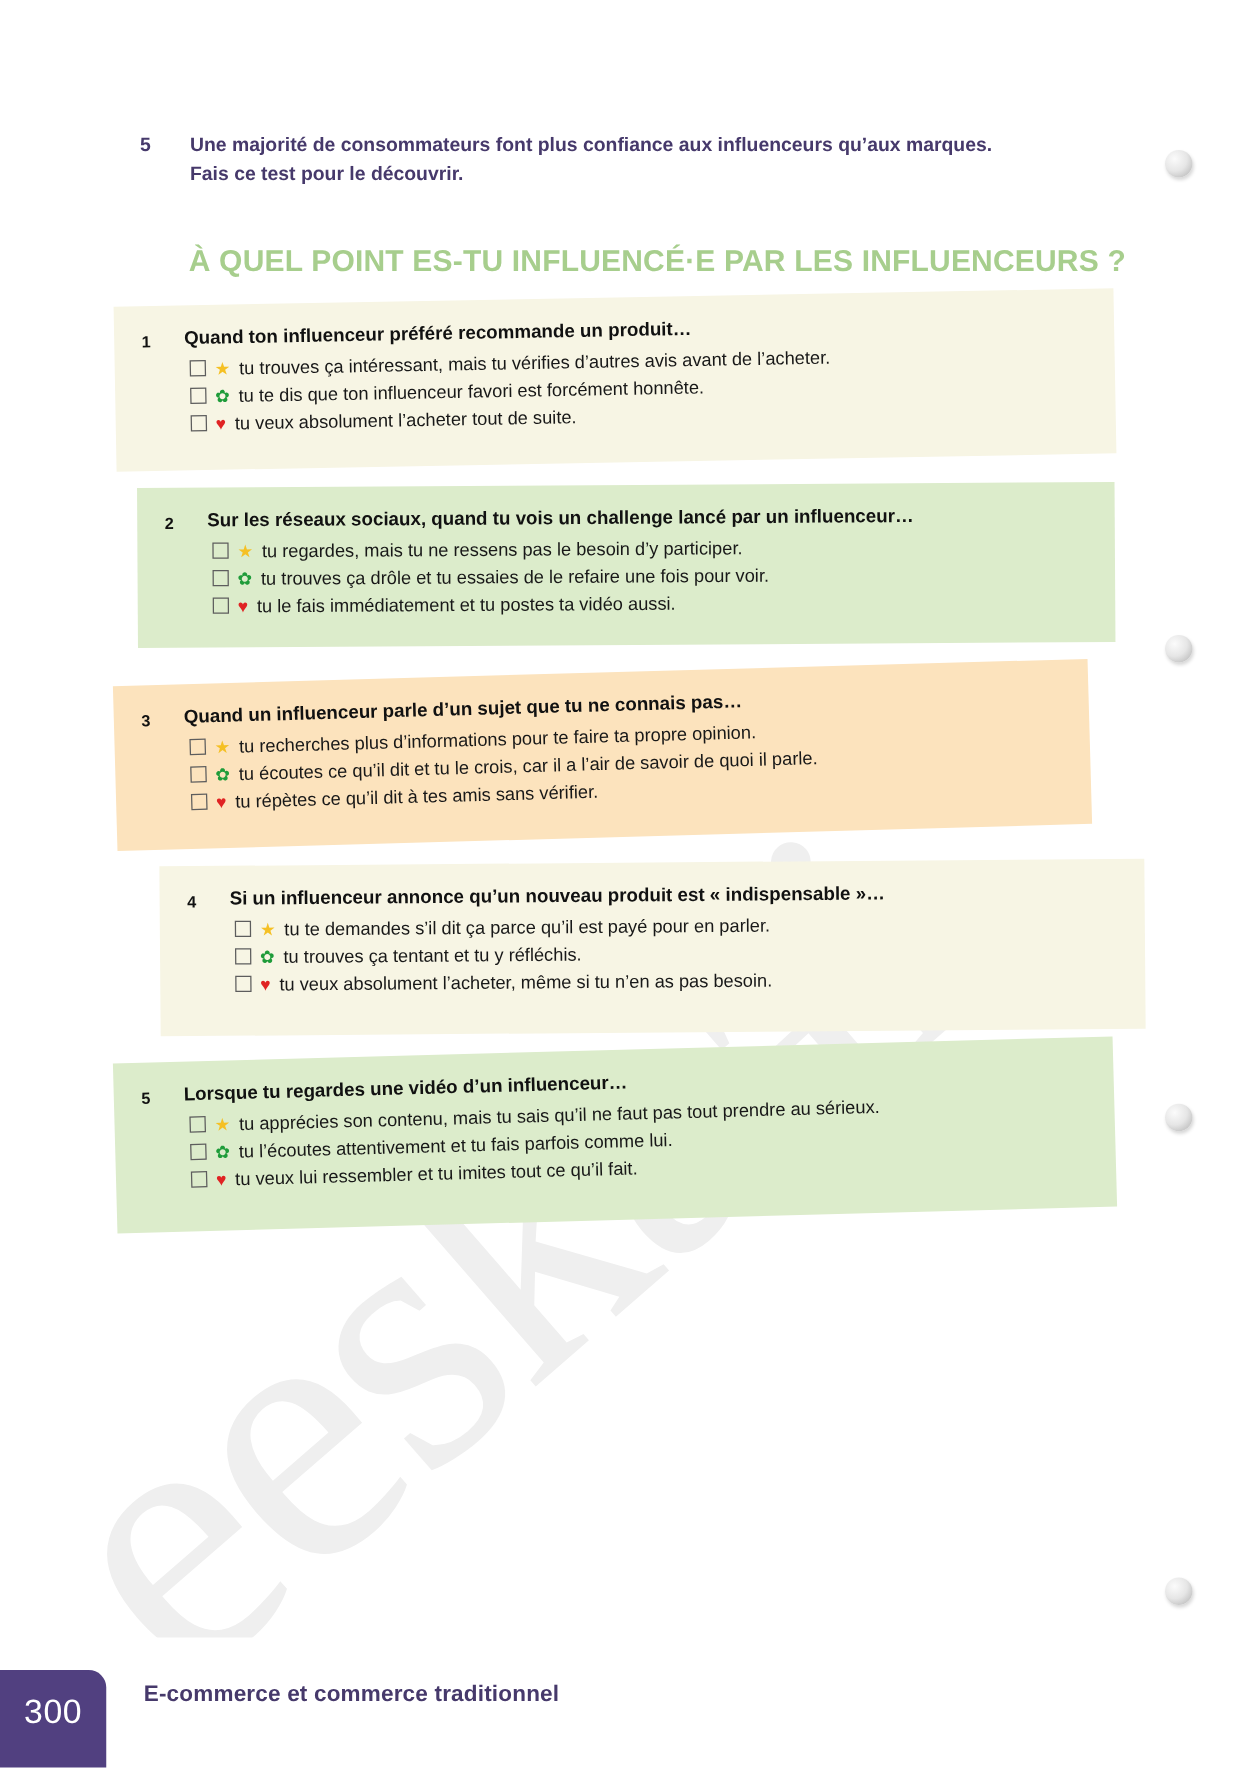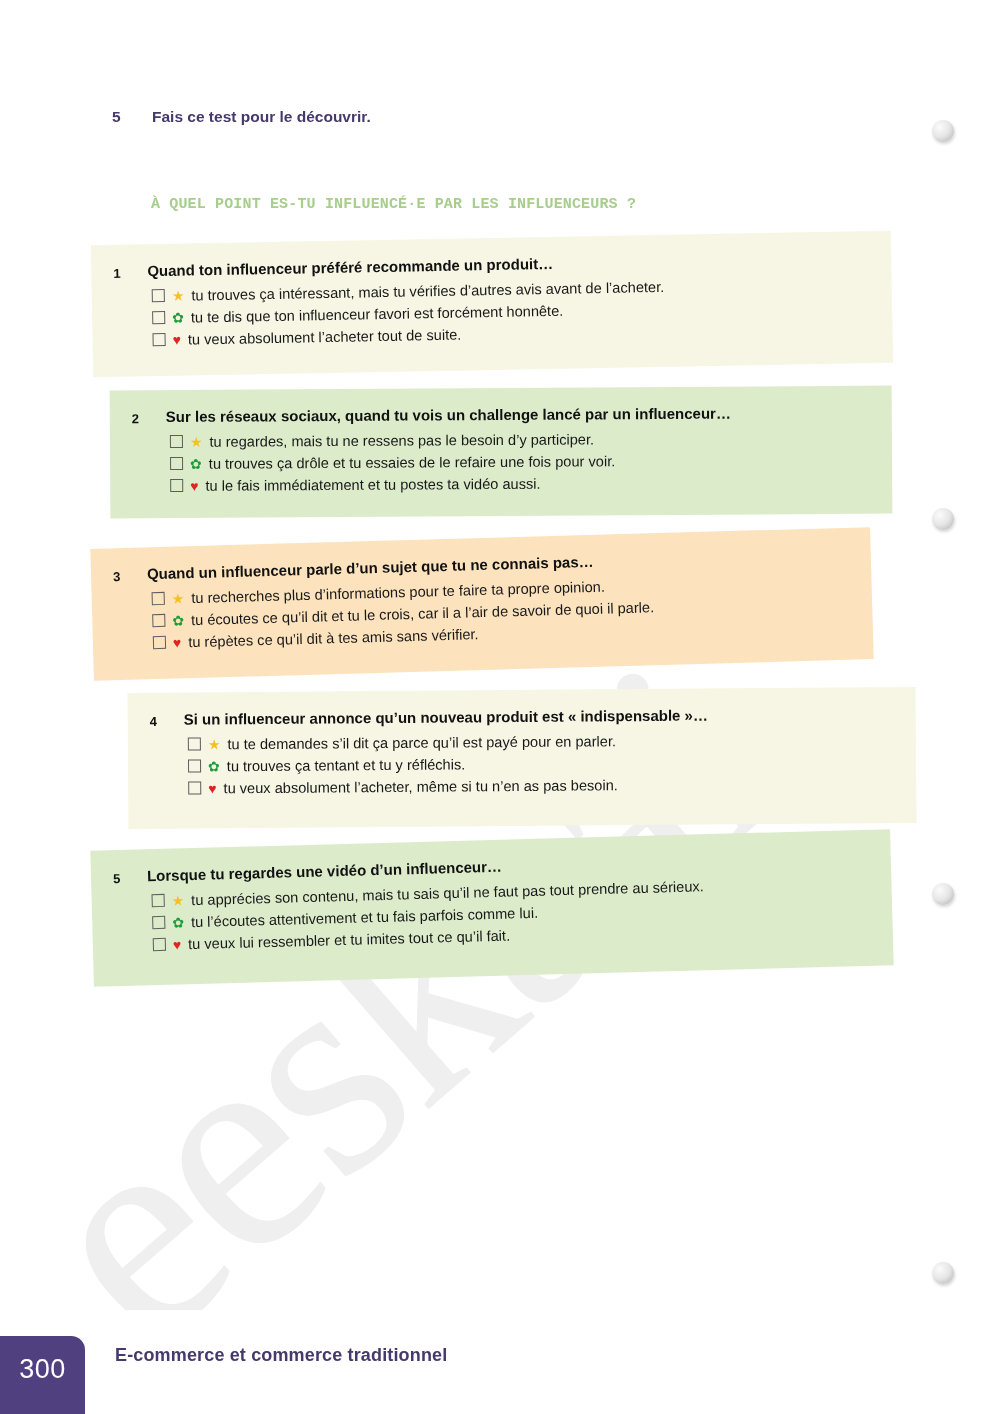--- a/index.html
+++ b/index.html
@@ -80,27 +80,26 @@
     white-space: nowrap;
   }
   .intro-body .b { font-weight: 700; }
   .intro-body .reg { font-weight: 700; }
 
   
   .quiz-title {
     position: absolute;
     left: 151px;
     top: 196px;
-    font-size: 15px;
+    font-size: 24px;
     font-weight: 700;
     color: #a7ce8d;
     letter-spacing: 0.15px;
     z-index: 4;
     white-space: nowrap;
-    font-family: Liberation Mono, monospace;
   }
 
   
   .card {
     position: absolute;
     box-sizing: border-box;
     z-index: 3;
   }
   .card-inner {
     position: relative;
@@ -207,20 +206,21 @@
 </div>
 
 <div class="hole" style="left:932px; top:120px;"></div>
 <div class="hole" style="left:932px; top:508px;"></div>
 <div class="hole" style="left:932px; top:883px;"></div>
 <div class="hole" style="left:932px; top:1262px;"></div>
 
 <div class="intro">
   <div class="intro-num">5</div>
   <div class="intro-body">
+    <span class="ln b">Une majorité de consommateurs font plus confiance aux influenceurs qu’aux marques.</span>
     <span class="ln"><span class="b">Fais</span><span class="reg"> ce test pour le découvrir.</span></span>
   </div>
 </div>
 
 <div class="quiz-title">À QUEL POINT ES-TU INFLUENCÉ·E PAR LES INFLUENCEURS ?</div>
 
 <div class="card" id="card-1" style="background: rgb(247, 245, 228);">
   <div class="card-inner">
     <div class="q-row">
       <div class="q-num">1</div>

